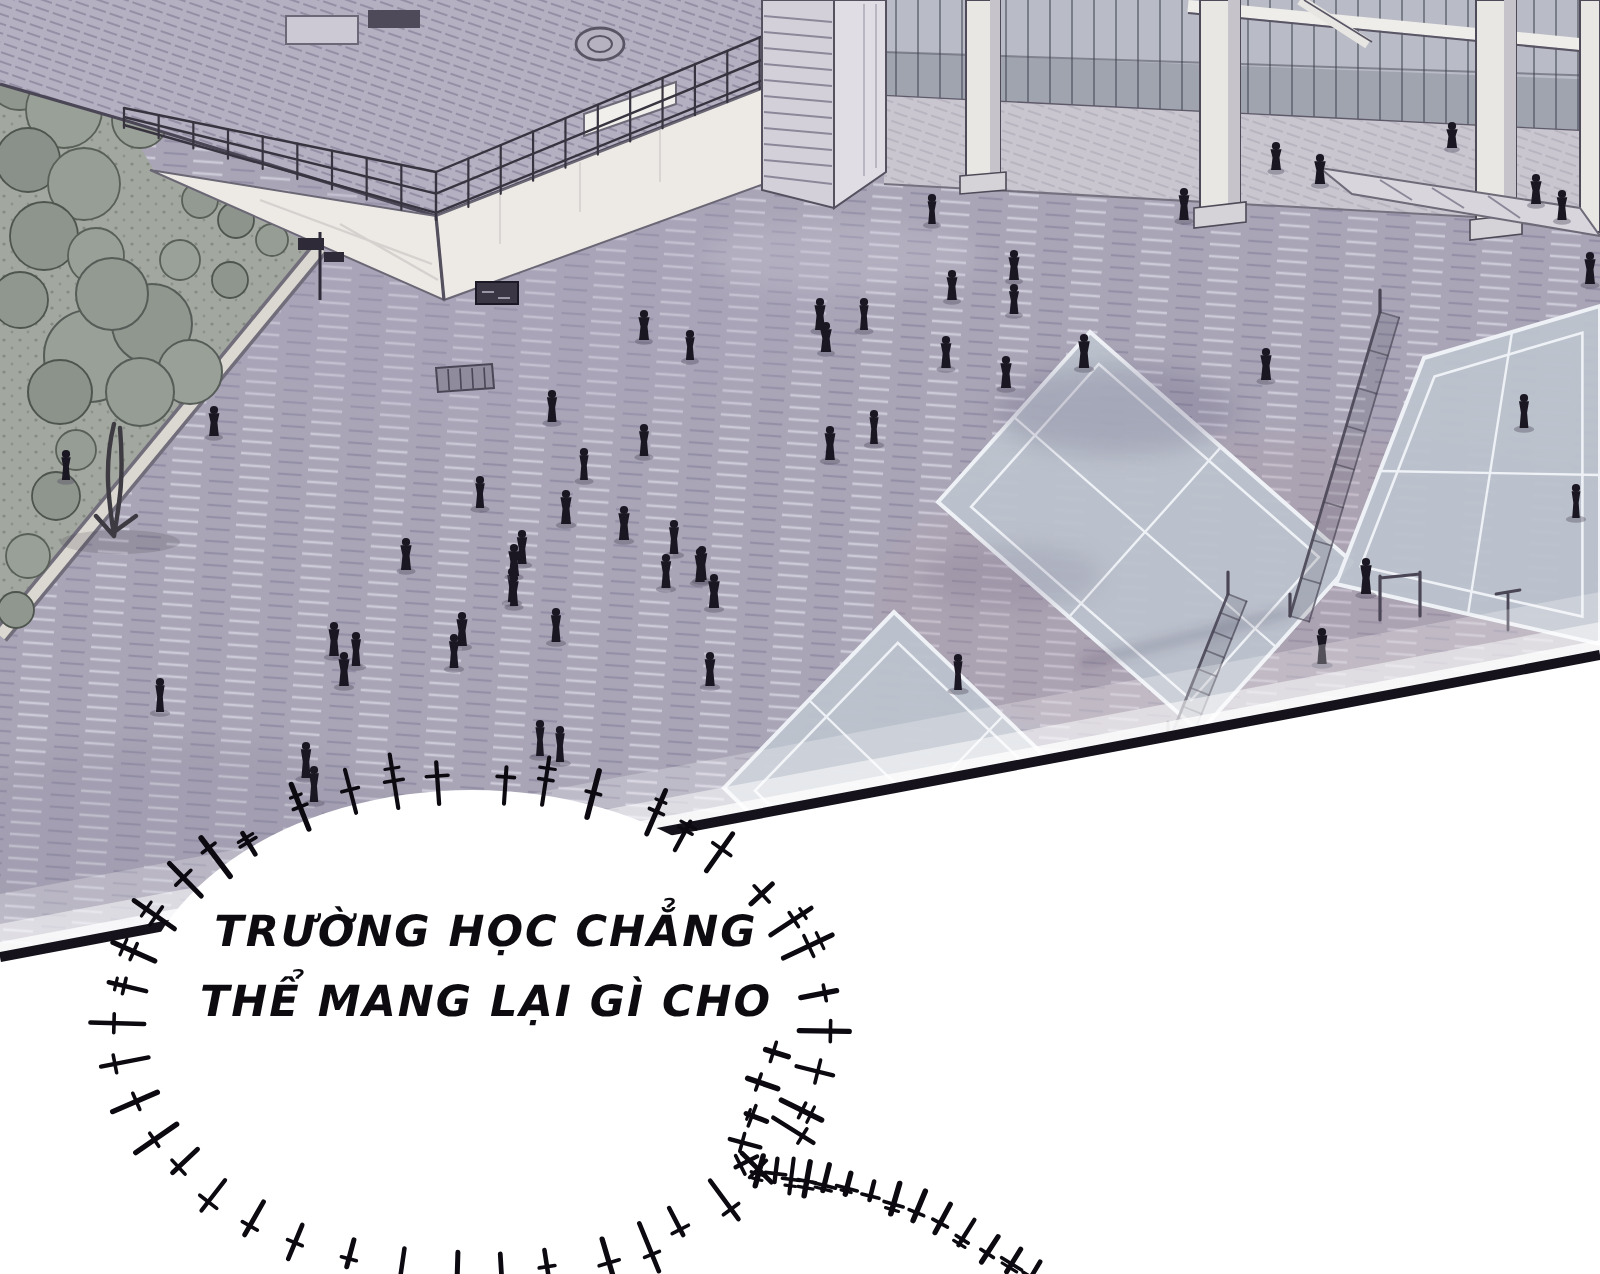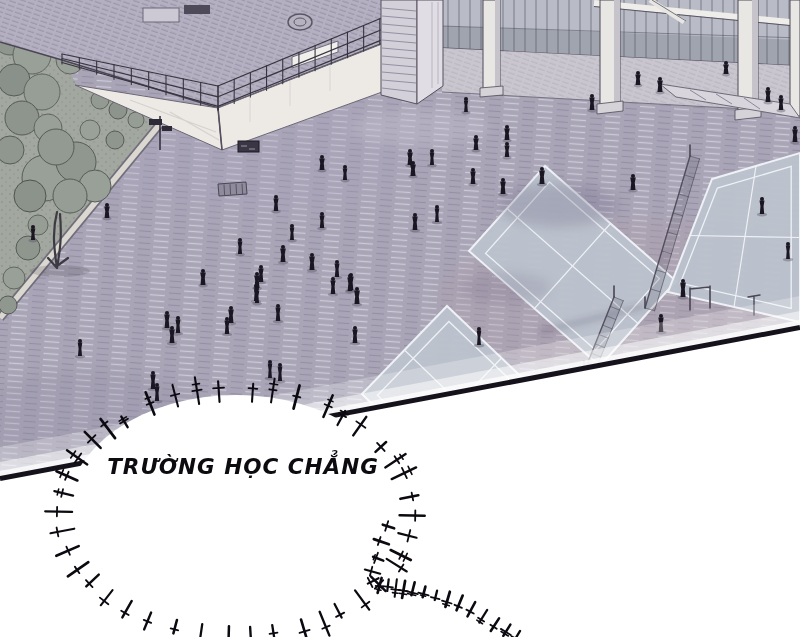--- a/index.html
+++ b/index.html
@@ -737,14 +737,15 @@
         <line x1="510.3555175399776" y1="624.579548589267" x2="503.3083290065732" y2="635.9634685278432" stroke="#0c0a10" stroke-width="2.491846139585528" stroke-linecap="round" opacity="1"></line>
         <line x1="510.76508666267256" y1="635.0149629982948" x2="500.8323387388264" y2="628.8661190454377" stroke="#0c0a10" stroke-width="1.8" stroke-linecap="round" opacity="1"></line>
         <line x1="508.29750094231395" y1="635.9620465333003" x2="501.0849218631289" y2="631.4971166271382" stroke="#0c0a10" stroke-width="1.6" stroke-linecap="round" opacity="1"></line>
         <line x1="520.0666529382703" y1="630.8889117695494" x2="512.2403992306929" y2="643.9326679488452" stroke="#0c0a10" stroke-width="2.3082070370708623" stroke-linecap="round" opacity="1"></line>
         <line x1="519.4105366105216" y1="640.8512203333602" x2="511.5851413009073" y2="636.1559831475917" stroke="#0c0a10" stroke-width="1.8" stroke-linecap="round" opacity="1"></line>
       </g>
 </svg>
 
 <div class="bubble-text" style="color: rgb(13, 11, 16);">
   <div>TRƯỜNG HỌC CHẲNG</div>
+  <div>THỂ MANG LẠI GÌ CHO</div>
 </div>
 </div>
 
 </body></html>

